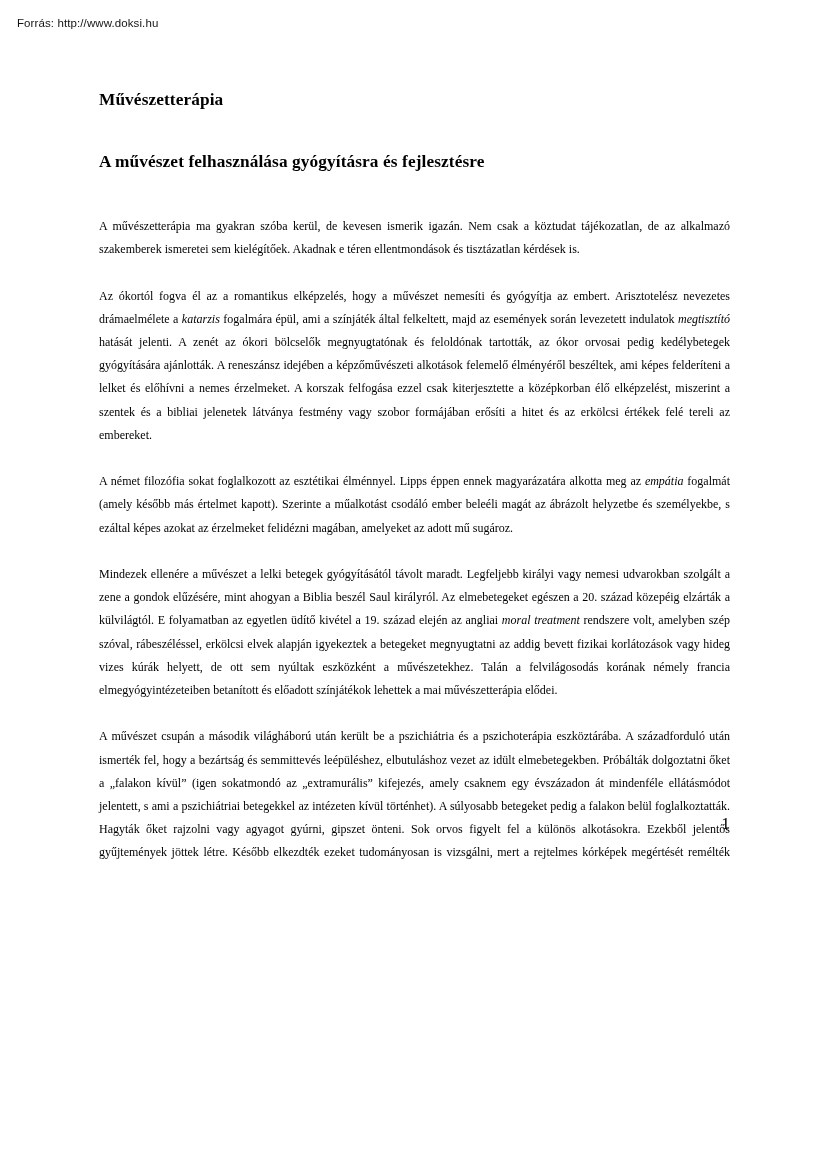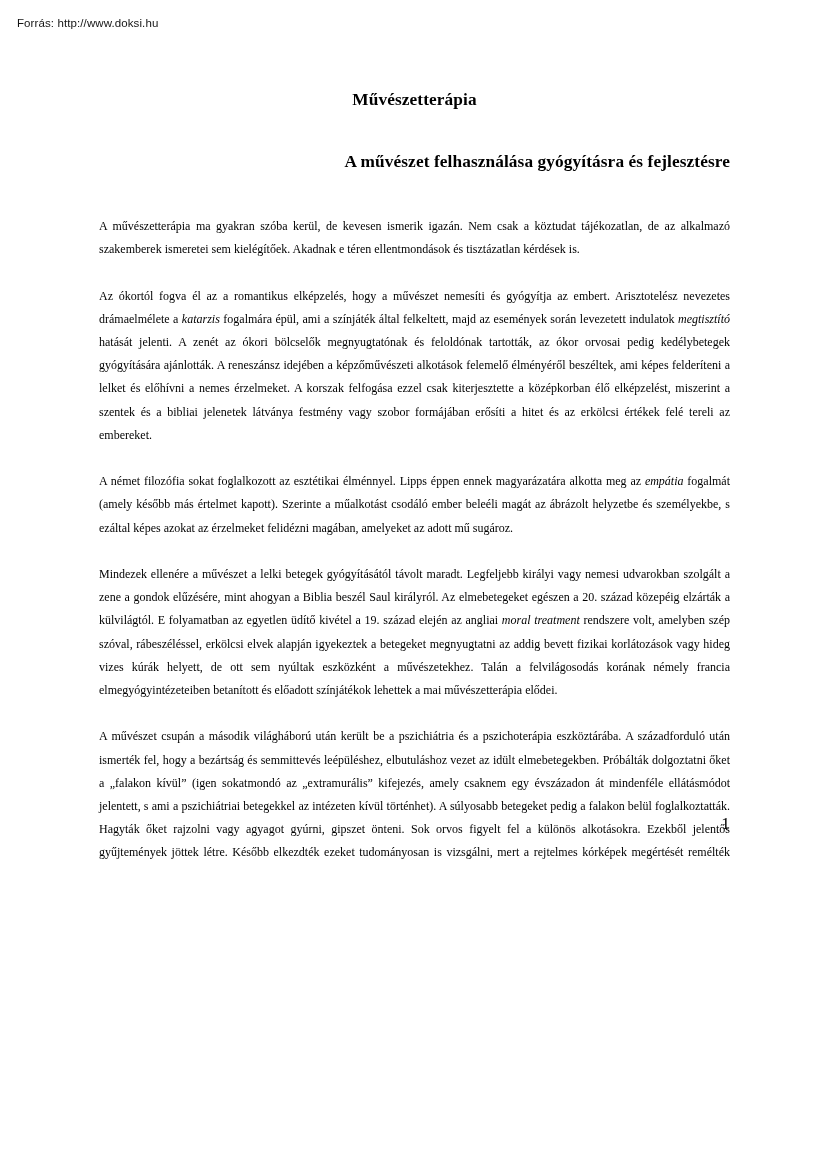--- a/index.html
+++ b/index.html
@@ -33,29 +33,29 @@
   }
   .content {
     position: absolute;
     left: 99px;
     top: 88px;
     width: 631px;
   }
   .doc-title {
     font-size: 17.3px;
     font-weight: bold;
-    text-align: center;
+    text-align: left;
     line-height: 23px;
     margin: 0;
     letter-spacing: 0.1px;
   }
   .doc-subtitle {
     font-size: 17.3px;
     font-weight: bold;
-    text-align: right;
+    text-align: left;
     line-height: 23px;
     margin: 39px 0 0 0;
     letter-spacing: 0.1px;
   }
   .section-heading {
     margin: 50px 0 0 0;
     font-size: 17.3px;
     font-weight: bold;
     line-height: 23px;
     white-space: nowrap;

